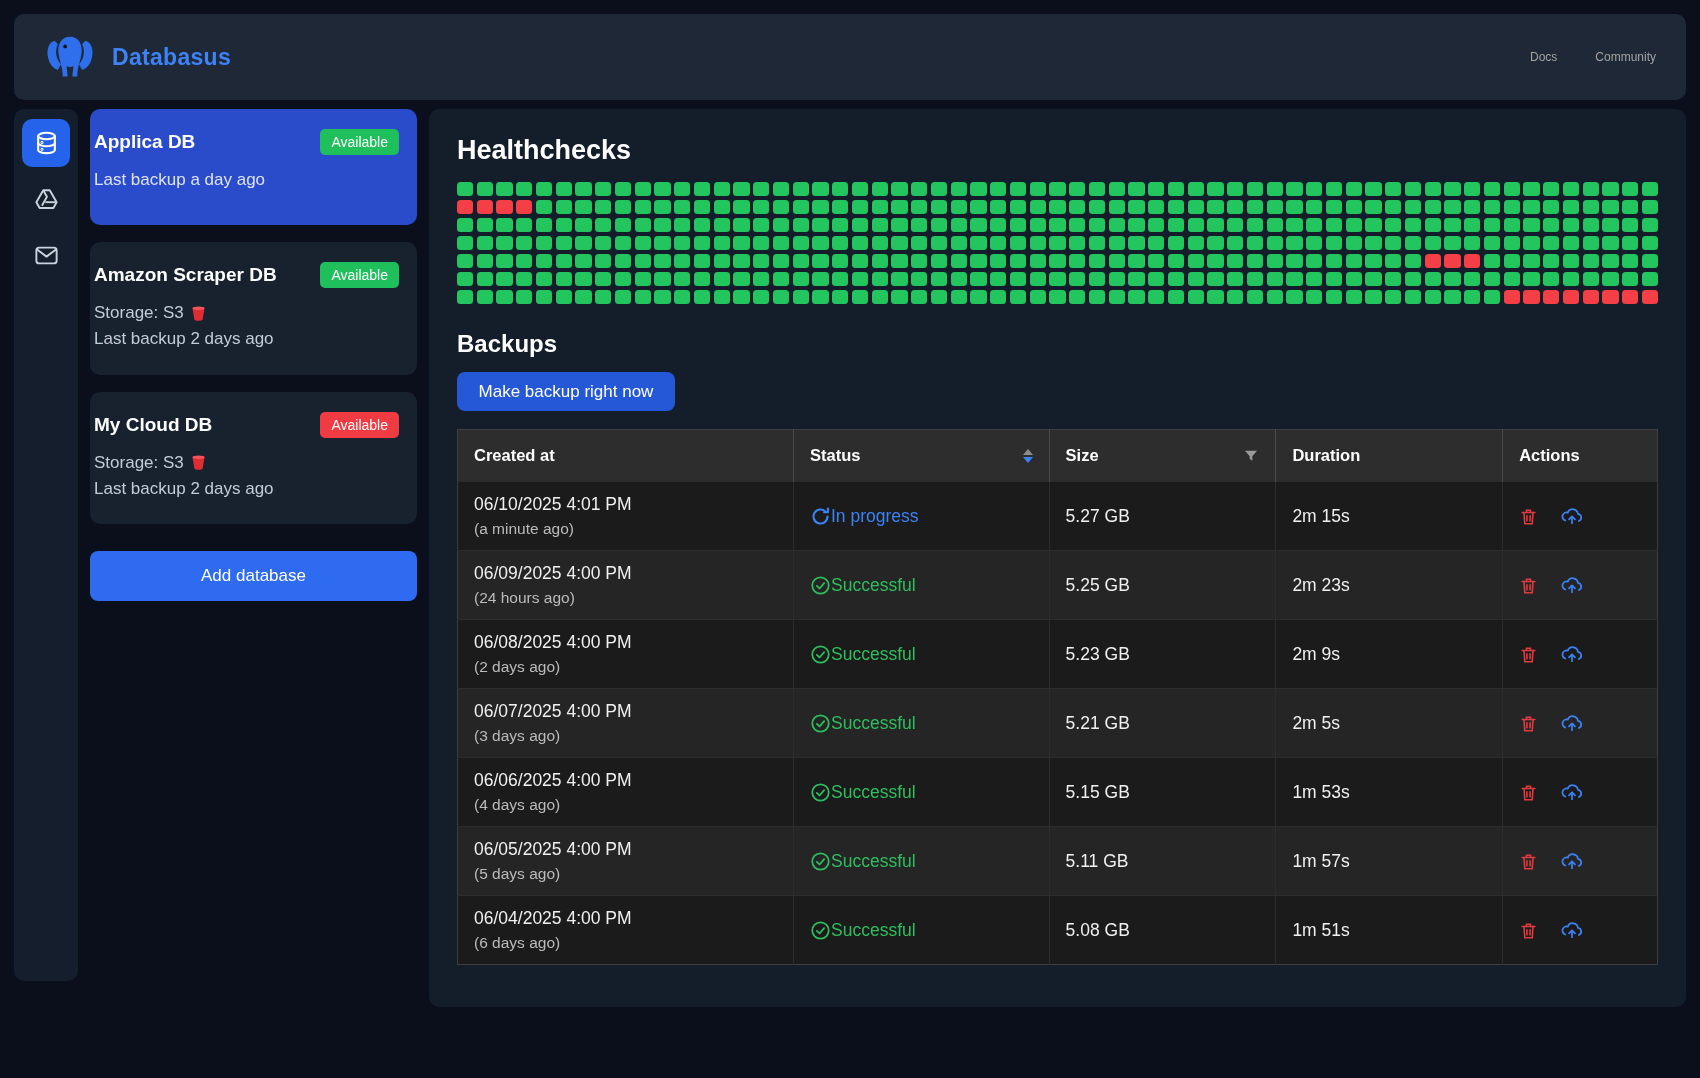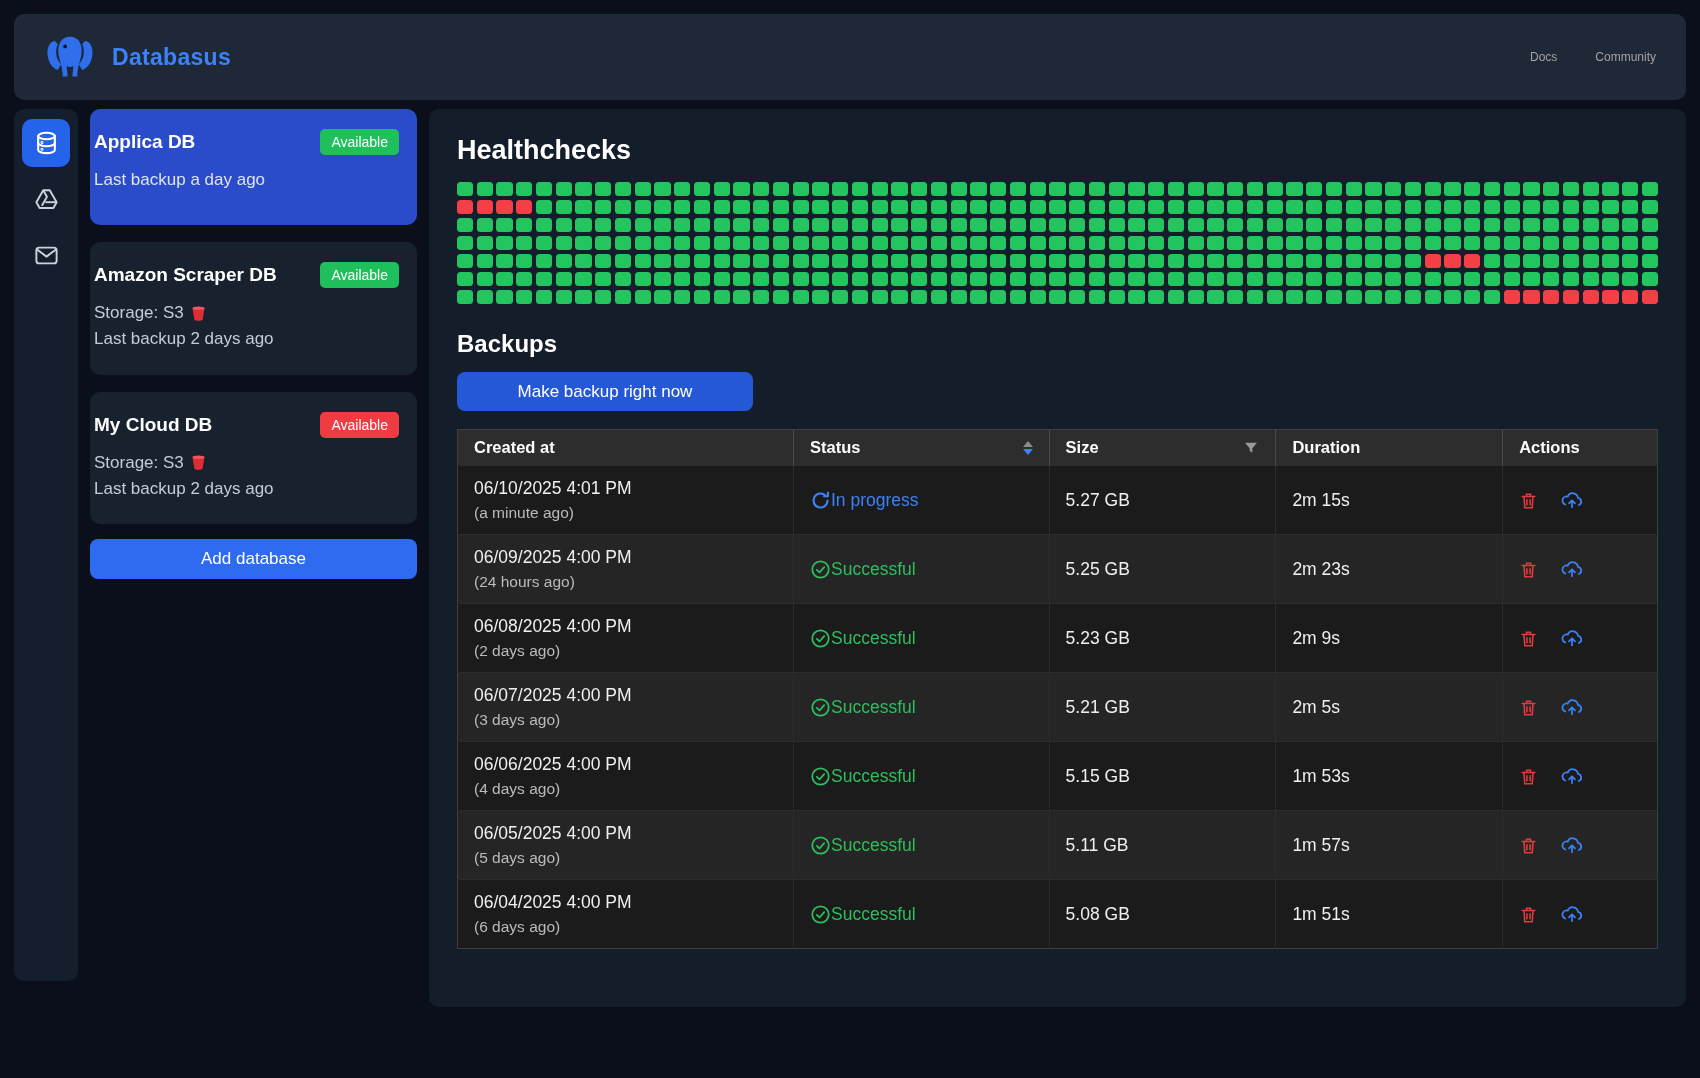--- a/index.html
+++ b/index.html
@@ -57,24 +57,24 @@
   .db-card-head { display:flex; justify-content:space-between; align-items:flex-start; }
   .db-name { font-size:19px; font-weight:bold; color:#ffffff; padding-top:2px; }
   .badge {
     font-size:14px; color:#fff; padding:5px 11px; border-radius:5px;
     background:#1fc05b; white-space:nowrap;
   }
   .db-meta { margin-top:12px; font-size:17px; color:#c3cbd9; line-height:1.55; }
   .db-card.selected .db-meta { color:#dde3f5; }
   .storage-line { display:flex; align-items:center; gap:7px; }
   .add-btn {
-    height:40px; width:100%;
+    height:50px; width:100%;
     background:#2e6bf0; border:none; border-radius:8px;
     color:#fff; font-size:17px; font-family:inherit;
-    cursor:pointer; margin-top:0;
+    cursor:pointer; margin-top:12px;
   }
 
   
   .main {
     flex:1; min-height:898px;
     background:#141d2a; border-radius:10px;
     padding:26px 28px;
   }
   h1.section { font-size:27px; font-weight:bold; color:#fff; }
   h2.section { font-size:24px; font-weight:bold; color:#fff; margin-top:26px; }
@@ -83,36 +83,36 @@
     margin-top:16px;
     display:grid;
     grid-template-columns:repeat(61, 1fr);
     gap:4px 3.5px;
   }
   .hc-cell { height:14px; border-radius:3.5px; background:var(--hc-green,#22c55e); }
   .hc-cell.red { background:var(--hc-red,#f43f46); }
 
   .backup-btn {
     margin-top:14px;
-    width:296px; height:39px;
+    width:218px; height:39px;
     background:#2558d6; border:none; border-radius:8px;
     color:#fff; font-size:17px; font-family:inherit;
     cursor:pointer;
   }
 
   
   table.backups {
     margin-top:18px;
     width:100%;
     border-collapse:collapse;
     border:1px solid #3f3f3f;
   }
   table.backups th {
     background:#2d2d2d;
-    height:36px;
+    height:52px;
     font-size:16.5px; font-weight:bold; color:#fdfdfd;
     text-align:left; padding:0 16px;
     border-right:1px solid #4a4a4a;
   }
   table.backups th:last-child { border-right:none; }
   .th-flex { display:flex; align-items:center; justify-content:space-between; }
   .sort-stack { display:flex; flex-direction:column; gap:2px; cursor:pointer; }
   .tri-up { width:0;height:0;border-left:5.5px solid transparent;border-right:5.5px solid transparent;border-bottom:6.5px solid #8b8b8b; }
   .tri-down{ width:0;height:0;border-left:5.5px solid transparent;border-right:5.5px solid transparent;border-top:6.5px solid #3b82f6; }
 

